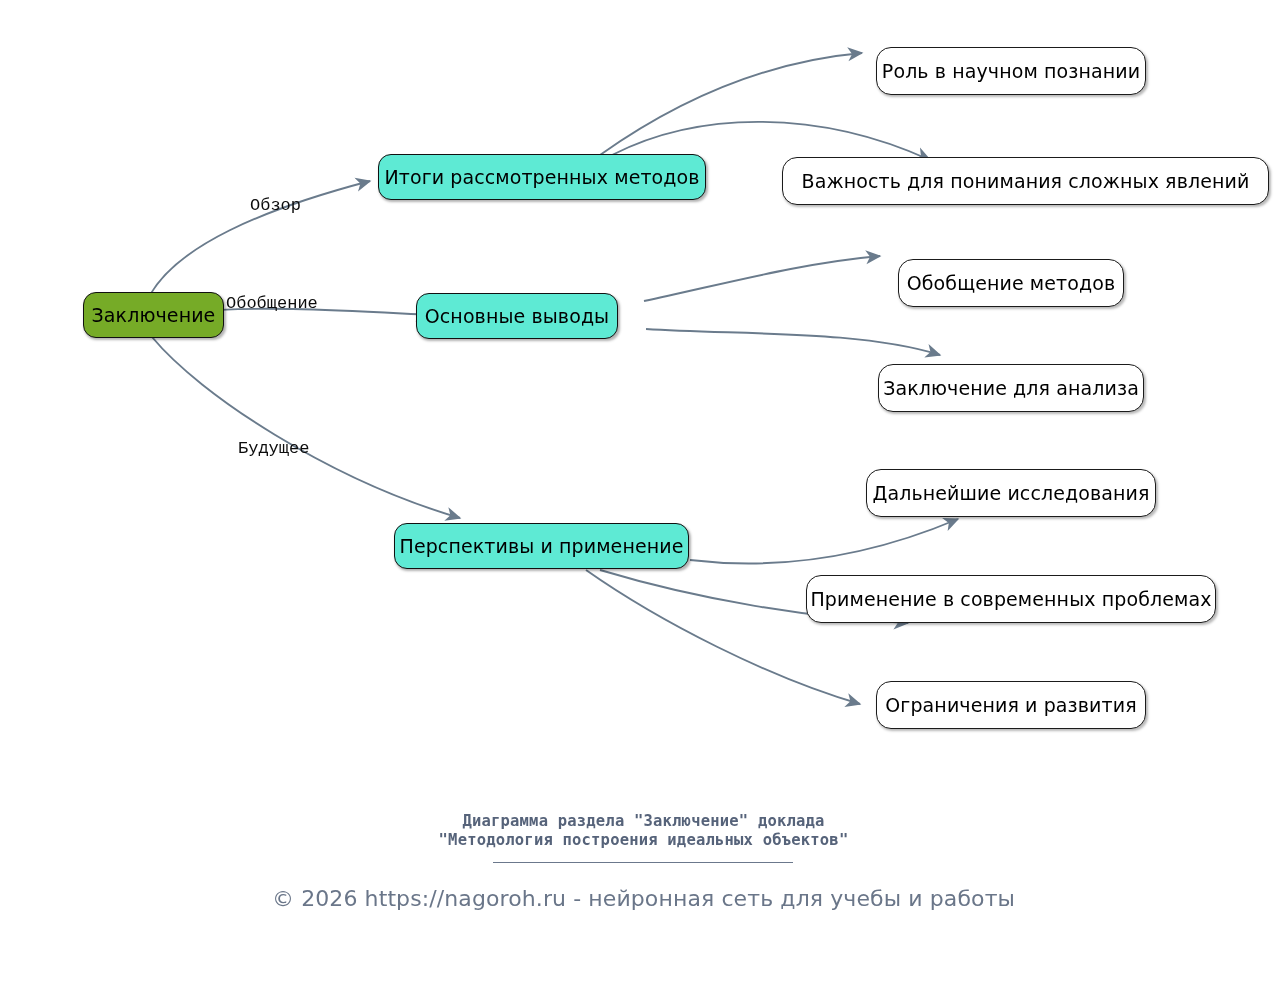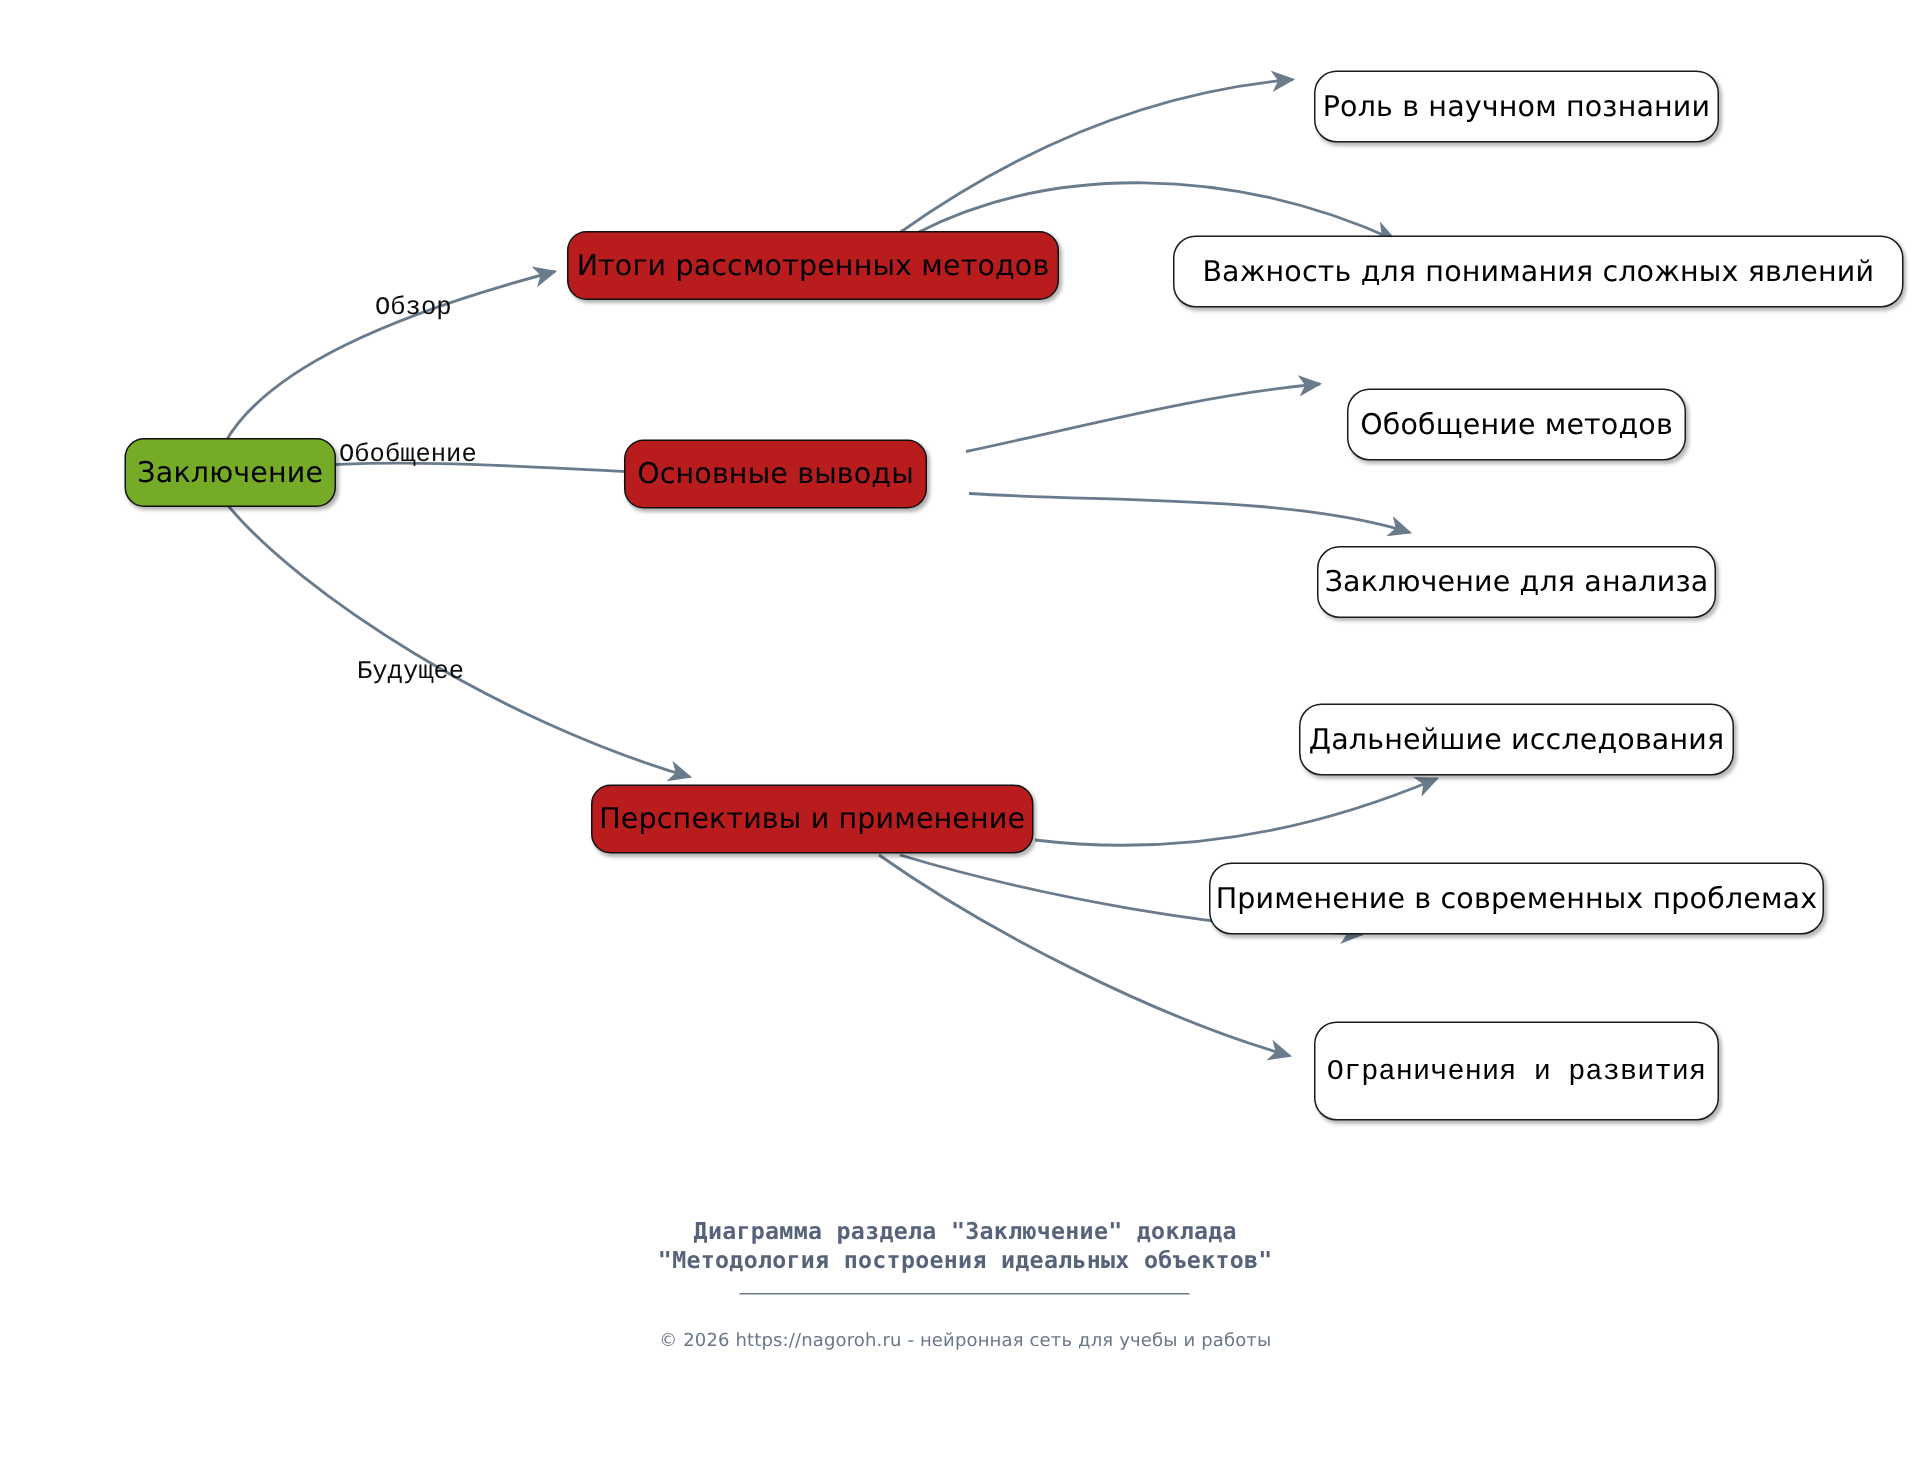--- a/index.html
+++ b/index.html
@@ -47,21 +47,21 @@
   }
 
   .node-root {
     background: #76ab27;
     border: 1.6px solid #111111;
     border-radius: 13px;
     box-shadow: 1.5px 2px 2.5px rgba(0,0,0,0.30);
   }
 
   .node-branch {
-    background: #b91c1c;
+    background: #5eead4;
     border: 1.6px solid #111111;
     border-radius: 13px;
     box-shadow: 1.5px 2px 2.5px rgba(0,0,0,0.30);
     text-align: center;
   }
 
   .node-leaf {
     background: #ffffff;
     border: 1.7px solid #1b1b1b;
     border-radius: 15px;
@@ -99,21 +99,21 @@
     position: absolute;
     left: 493px;
     top: 862px;
     width: 300px;
     height: 0;
     border-top: 1.6px solid #6b788c;
   }
   .footer-copy {
     top: 886px;
     font-family: "DejaVu Sans", sans-serif;
-    font-size: 12px;
+    font-size: 22px;
     color: #6a7689;
     letter-spacing: 0.1px;
   }
 </style>
 </head>
 <body>
 
 <div id="canvas">
 
   <svg class="diagram-svg" viewBox="0 0 1287 984" xmlns="http://www.w3.org/2000/svg">
@@ -169,21 +169,21 @@
 
   <div class="node node-branch" style="left:394px; top:523px; width:295px; height:46px;">
     <span>Перспективы и применение</span>
   </div>
   <div class="node node-leaf" style="left:806px; top:575px; width:410px; height:48px;">
     <span>Применение в современных проблемах</span>
   </div>
   <div class="node node-leaf" style="left:866px; top:469px; width:290px; height:48px;">
     <span>Дальнейшие исследования</span>
   </div>
-  <div class="node node-leaf" style="left:876px; top:681px; width:270px; height:66px;font-family:Liberation Mono, monospace;">
+  <div class="node node-leaf" style="left:876px; top:681px; width:270px; height:48px;">
     <span>Ограничения и развития</span>
   </div>
 
   <div class="edge-label" style="left:250px; top:196px;">Обзор</div>
   <div class="edge-label" style="left:226px; top:294px;text-align:right;">Обобщение</div>
   <div class="edge-label" style="left:238px; top:439px;">Будущее</div>
 
   <div class="footer footer-title">
     <span>Диаграмма раздела "Заключение" доклада</span>
     <span class="line2">"Методология построения идеальных объектов"</span>

